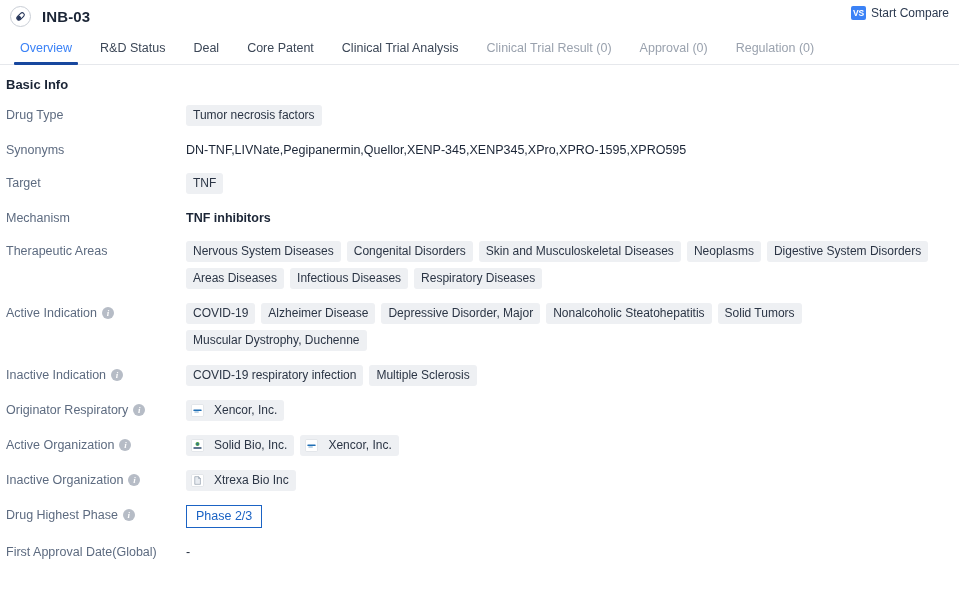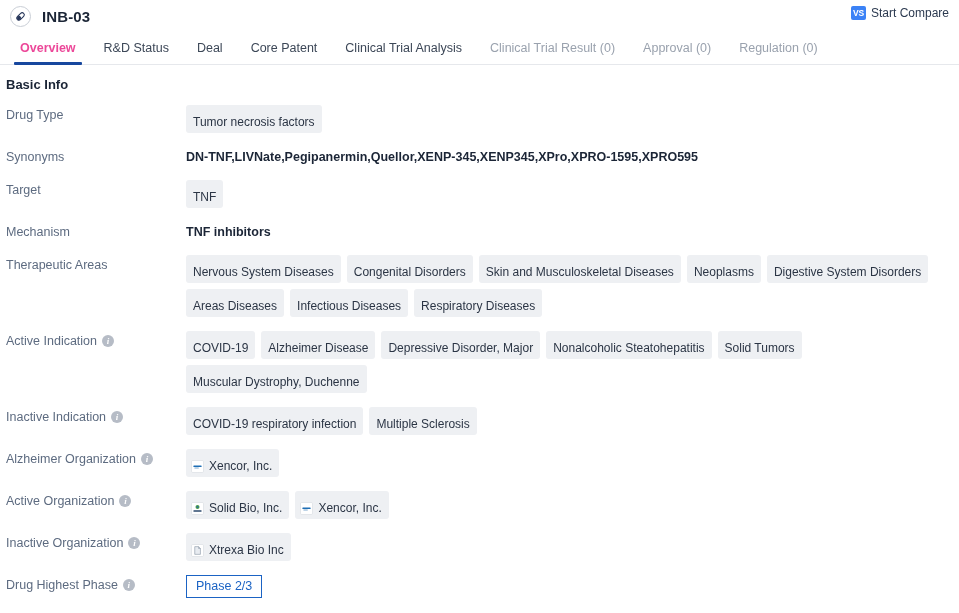--- a/index.html
+++ b/index.html
@@ -68,22 +68,22 @@
   }
   .tab {
     font-size: 12.5px;
     color: #3c4757;
     padding: 0 14px 9px 14px;
     cursor: pointer;
     white-space: nowrap;
     position: relative;
   }
   .tab.active {
-    color: #ec4899;
-    font-weight: bold;
+    color: #3b82f6;
+    font-weight: normal;
   }
   .tab.active::after {
     content: "";
     position: absolute;
     left: 8px; right: 8px; bottom: -1px;
     height: 3px;
     background: #17479e;
     border-radius: 1px;
   }
   .tab.muted { color: #9aa2ae; }
@@ -137,38 +137,37 @@
     gap: 6px 6px;
     min-width: 0;
     padding-top: 1px;
   }
   .row-value.plain {
     display: block;
     font-size: 12.5px;
     color: #1b2536;
     padding-top: 3px;
     line-height: 17px;
-    font-weight: bold;
   }
   .row-value.plain.bold { font-weight: bold; }
 
   .tag {
     background: #eef0f3;
     border-radius: 3px;
     font-size: 12px;
     color: #2b3545;
-    padding: 10px 7px 4px 7px;
+    padding: 3px 7px 4px 7px;
     line-height: 14px;
     white-space: nowrap;
     cursor: pointer;
   }
   .tag.org {
     display: inline-flex;
     align-items: flex-end;
-    gap: 5px;
+    gap: 10px;
     padding-left: 5px;
   }
   .org-logo {
     width: 13px; height: 13px;
     border-radius: 2px;
     background: #ffffff;
     border: 1px solid #e3e6ea;
     display: inline-flex;
     align-items: center;
     justify-content: center;
@@ -293,21 +292,21 @@
       <span class="info-icon">i</span>
     </div>
     <div class="row-value">
       <span class="tag">COVID-19 respiratory infection</span>
       <span class="tag">Multiple Sclerosis</span>
     </div>
   </div>
 
   <div class="row">
     <div class="row-label">
-      <span>Alzheimer Organization</span>
+      <span>Originator Respiratory</span>
       <span class="info-icon">i</span>
     </div>
     <div class="row-value">
       <span class="tag org">
         <span class="org-logo">
           <svg width="11" height="11" viewBox="0 0 12 12">
             <rect width="12" height="12" fill="#ffffff"></rect>
             <rect x="1.5" y="5" width="9" height="1.6" rx="0.6" fill="#1f6fb5"></rect>
             <rect x="2.5" y="7.2" width="5" height="0.9" rx="0.4" fill="#7fa9cf"></rect>
           </svg>

